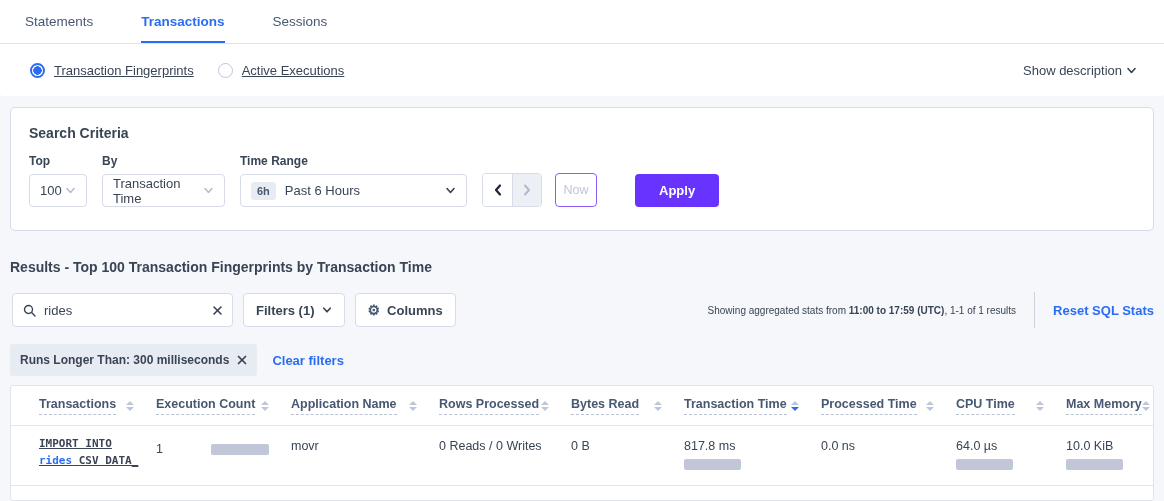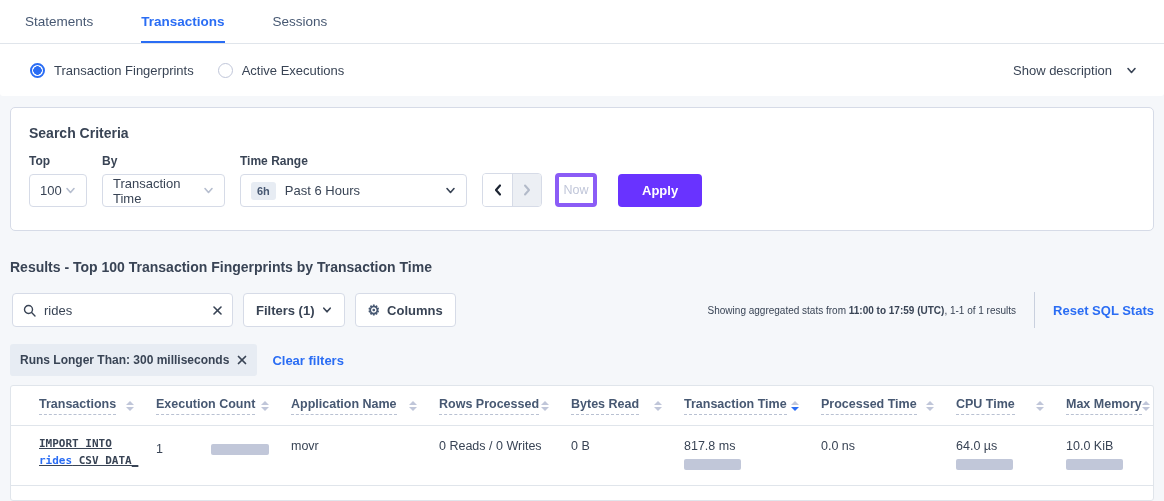--- a/index.html
+++ b/index.html
@@ -22,29 +22,29 @@
     display:flex; align-items:center; margin-right:48px; cursor:pointer;
     font-size:13.5px; color:#475872; border-bottom:2px solid transparent; padding-top:2px;
   }
   .tab.active { color:#2a6df4; font-weight:bold; border-bottom-color:#2a6df4; }
 
   
   .radio-row {
     background:#fff; height:52px; display:flex; align-items:center;
     padding:0 27px 0 30px; border-radius:0 0 3px 3px;
   }
-  .radio-opt { display:flex; align-items:center; cursor:pointer; }
+  .radio-opt { display:flex; align-items:center; cursor:pointer;text-decoration:underline; }
   .radio-dot {
     width:15px; height:15px; border-radius:50%; margin-right:9px; flex:none;
   }
   .radio-dot.on { border:2px solid #2a6df4; background:radial-gradient(circle, #2a6df4 0 4px, #fff 4.5px); }
   .radio-dot.off { border:1px solid #c0c6d9; background:#fff; }
   .radio-opt + .radio-opt { margin-left:24px; }
   .show-desc {
-    margin-left:auto; display:flex; align-items:center; gap:14px;
+    margin-left:auto; display:flex; align-items:center; gap:4px;
     color:#394455; cursor:pointer; font-size:13px;
   }
 
   
   .criteria-card {
     margin:11px 10px 0 10px; background:#fff; border:1px solid #d6dbe7;
     border-radius:5px; height:124px; padding:17px 18px;
   }
   .criteria-title { font-size:14px; font-weight:bold; color:#394455; }
   .criteria-row { display:flex; align-items:flex-end; margin-top:13px; }
@@ -67,23 +67,23 @@
     display:flex; border:1px solid #d6dbe7; border-radius:4px; overflow:hidden;
     height:34px; margin-right:13px;
   }
   .arrow-btn {
     width:29px; display:flex; align-items:center; justify-content:center;
     background:#fff; cursor:pointer;
   }
   .arrow-btn.disabled { background:#eceff4; cursor:default; }
   .arrow-btn + .arrow-btn { border-left:1px solid #d6dbe7; }
   .now-btn {
-    height:34px; width:42px; border:4px solid #8b5cf6; border-radius:4px; background:#fff;
+    height:34px; width:42px; border:1px solid #8b5cf6; border-radius:4px; background:#fff;
     color:#c0c6d9; font-size:12.5px; display:flex; align-items:center; justify-content:center;
-    margin-right:21px; cursor:default;
+    margin-right:38px; cursor:default;
   }
   .apply-btn {
     height:33px; padding:0 24px; background:#6933ff; color:#fff; font-weight:bold;
     font-size:13px; border:none; border-radius:4px; display:flex; align-items:center;
     cursor:pointer;
   }
 
   
   .results-heading {
     margin:28px 10px 0 10px; font-size:14px; font-weight:bold; color:#394455;

